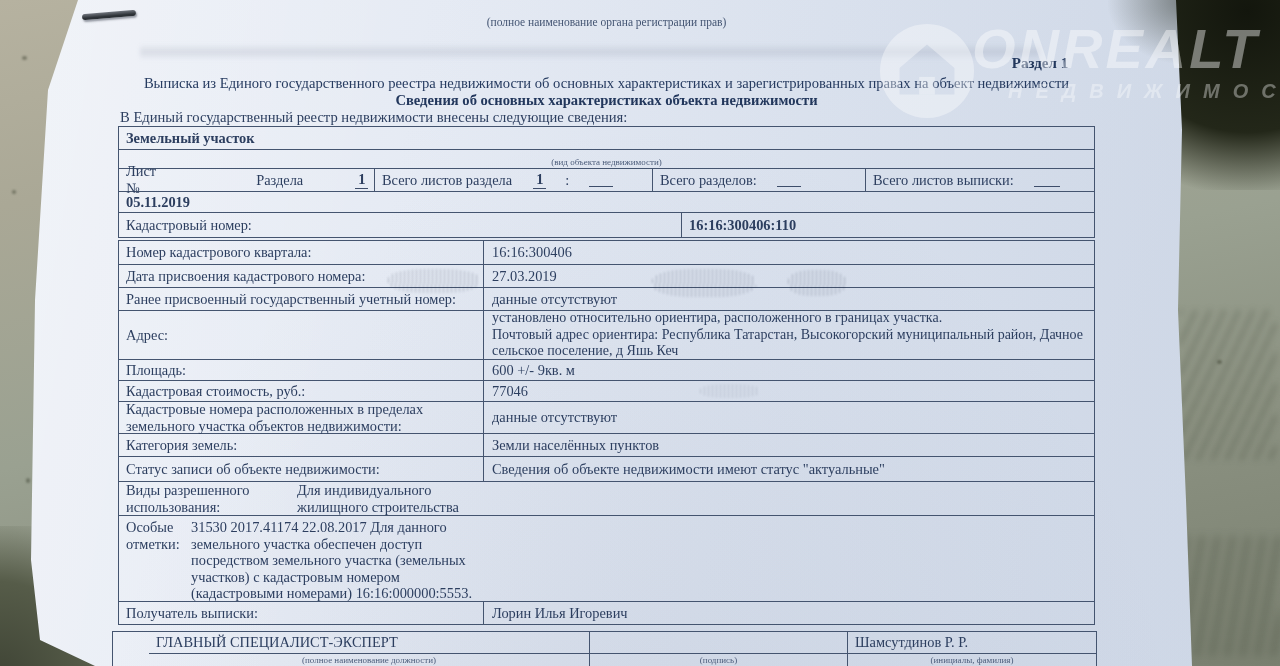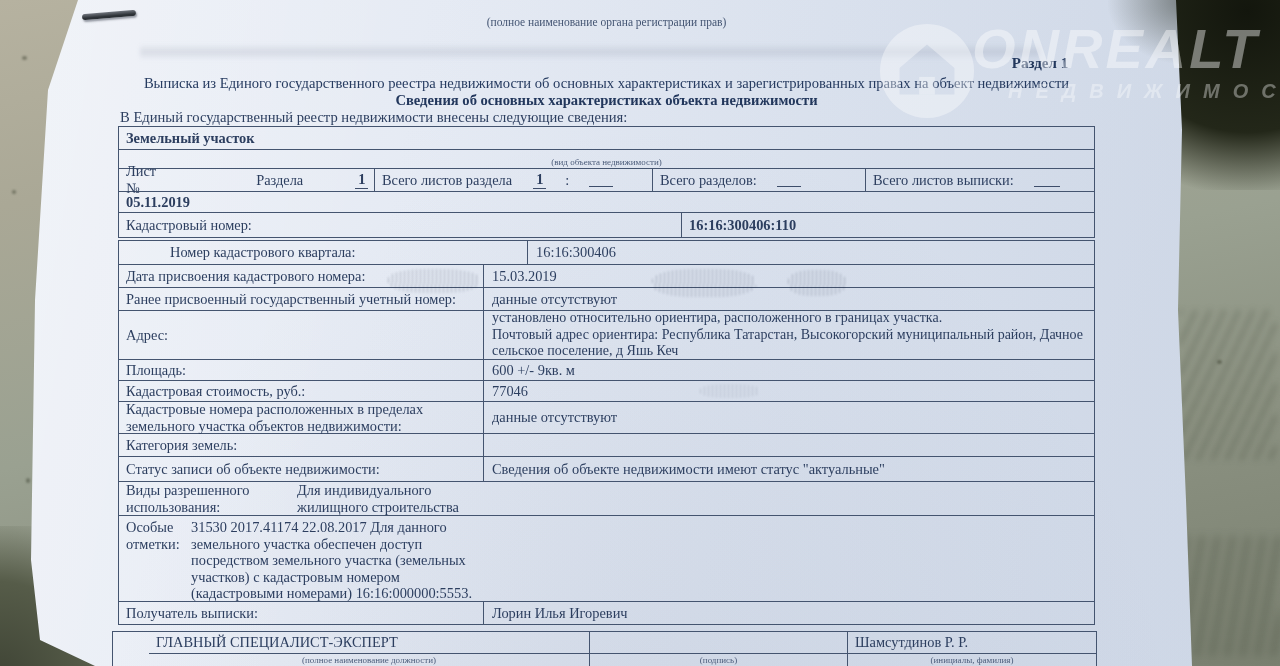--- a/index.html
+++ b/index.html
@@ -113,27 +113,27 @@
         <div class="trow" style="height:21px;">
           <div class="cell grow bold">05.11.2019</div>
         </div>
         <div class="trow" style="height:25px;">
           <div class="cell" style="width:562px;">Кадастровый номер:</div>
           <div class="cell grow bold">16:16:300406:110</div>
         </div>
       </div>
 
       <div class="t" style="top:240px;">
-        <div class="trow" style="height:23px;margin-left:44px;">
+        <div class="trow" style="height:23px;">
           <div class="dlabel">Номер кадастрового квартала:</div>
           <div class="dvalue">16:16:300406</div>
         </div>
         <div class="trow" style="height:23px;">
           <div class="dlabel">Дата присвоения кадастрового номера:</div>
-          <div class="dvalue">15.03.2019</div>
+          <div class="dvalue">27.03.2019</div>
         </div>
         <div class="trow" style="height:23px;">
           <div class="dlabel">Ранее присвоенный государственный учетный номер:</div>
           <div class="dvalue">данные отсутствуют</div>
         </div>
         <div class="trow" style="height:49px;">
           <div class="dlabel">Адрес:</div>
           <div class="dvalue pre" style="font-size:14px;">установлено относительно ориентира, расположенного в границах участка.
 Почтовый адрес ориентира: Республика Татарстан, Высокогорский муниципальный район, Дачное сельское поселение, д Яшь Кеч</div>
         </div>
@@ -145,20 +145,21 @@
           <div class="dlabel">Кадастровая стоимость, руб.:</div>
           <div class="dvalue">77046</div>
         </div>
         <div class="trow" style="height:32px;">
           <div class="dlabel pre">Кадастровые номера расположенных в пределах
 земельного участка объектов недвижимости:</div>
           <div class="dvalue">данные отсутствуют</div>
         </div>
         <div class="trow" style="height:23px;">
           <div class="dlabel">Категория земель:</div>
+          <div class="dvalue">Земли населённых пунктов</div>
         </div>
         <div class="trow" style="height:25px;">
           <div class="dlabel">Статус записи об объекте недвижимости:</div>
           <div class="dvalue">Сведения об объекте недвижимости имеют статус "актуальные"</div>
         </div>
         <div class="trow" style="height:34px;">
           <div class="dlabel nb pre" style="width:170px;">Виды разрешенного
 использования:</div>
           <div class="dvalue pre" style="flex:none;width:300px;">Для индивидуального
 жилищного строительства</div>

